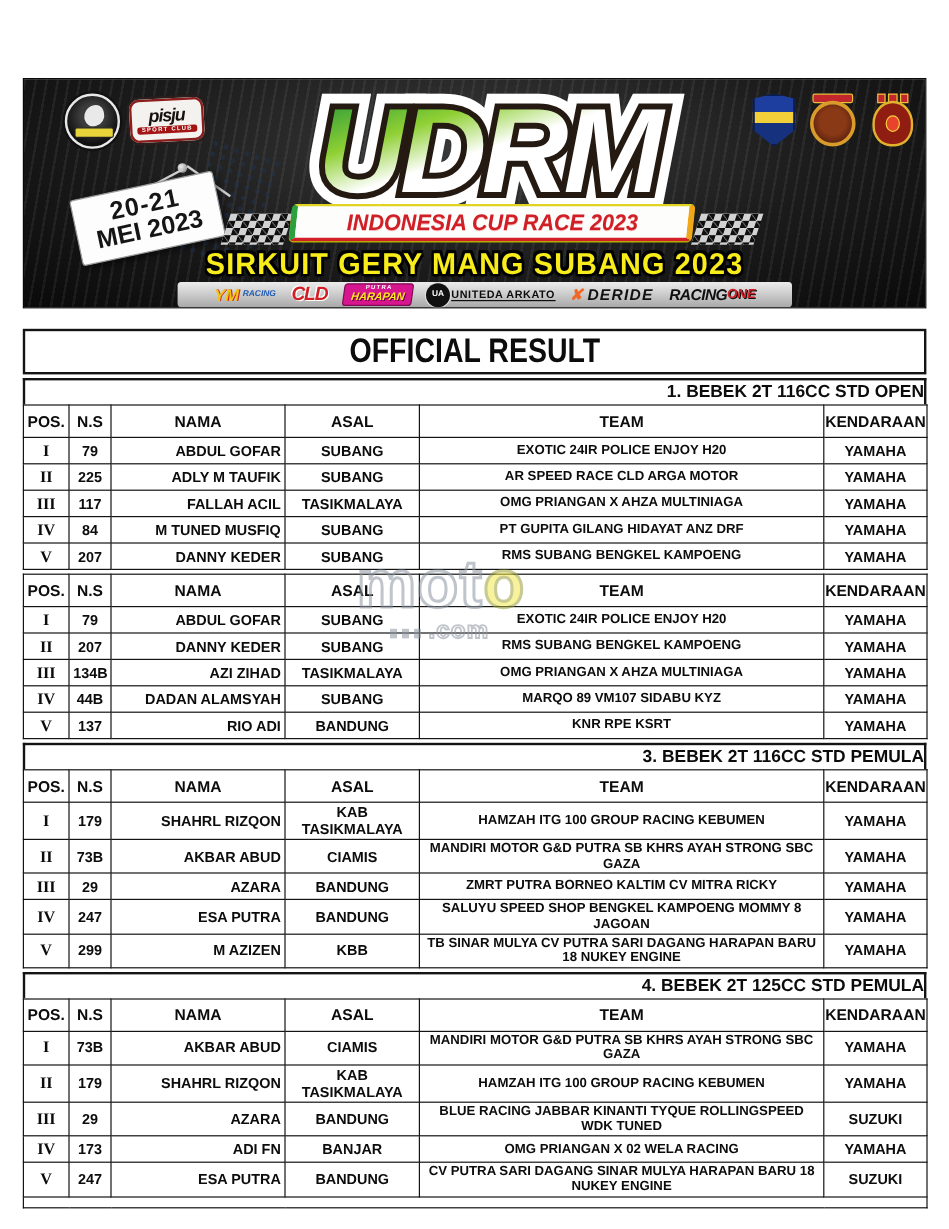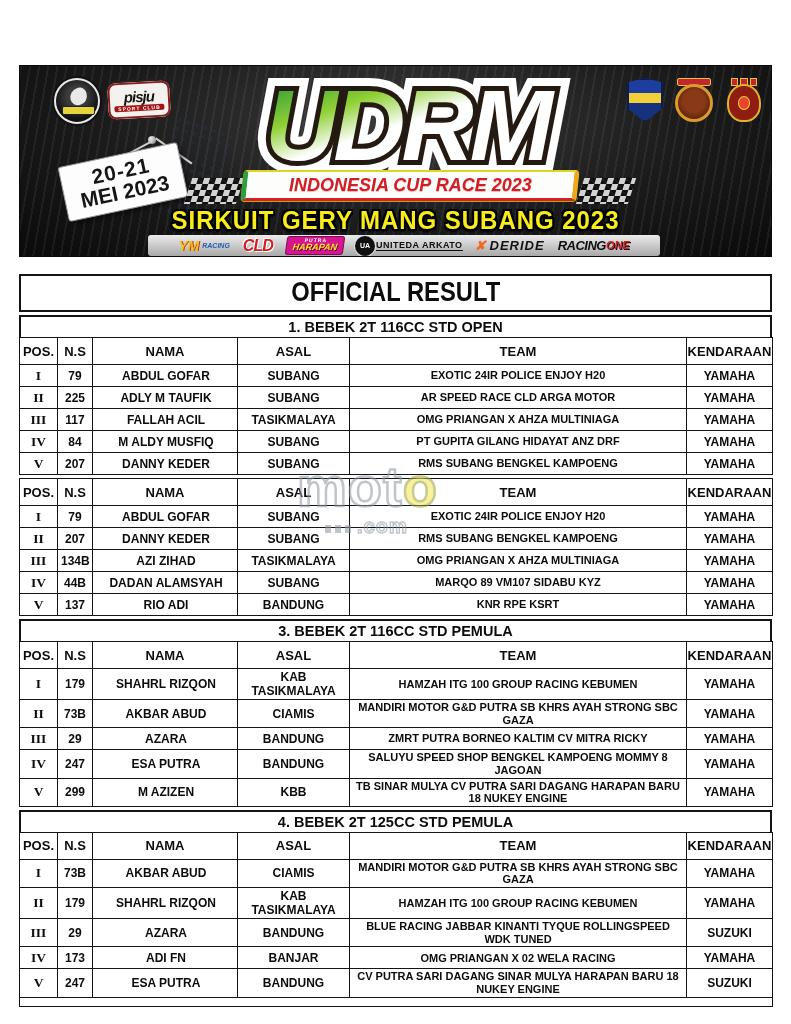--- a/index.html
+++ b/index.html
@@ -97,28 +97,28 @@
   .sp .dr-icon{ color:#f26822; font-weight:bold; font-size:13px; line-height:1; transform:skewX(-12deg);}
   .sp .deride{ font-weight:bold; font-style:italic; font-size:13px; letter-spacing:1px; color:#121212; line-height:1;}
   .sp .rc1{ font-weight:bold; font-style:italic; font-size:13px; color:#0f0f0f; letter-spacing:-.5px; line-height:1;}
   .sp .rc2{ font-weight:bold; font-style:italic; font-size:11px; color:#d01f26; margin-left:-3px; line-height:1; text-shadow:1px 1px 0 #111;}
 
   
   .official{ margin-top:17px; border:2.5px solid #141414; text-align:center; padding:1px 0 2px;}
   .official span{ display:inline-block; font-weight:bold; font-size:27px; letter-spacing:0;
     transform:scaleX(.88) scaleY(1.05); color:#0c0c0c;}
   section{ margin-top:3px;}
-  .sec-title{ border:2px solid #141414; border-bottom:none; text-align:center;
+  .sec-title{ border:2px solid #141414; border-bottom:none; text-align:right;
     font-weight:bold; font-size:14.5px; padding:2px 0; color:#0c0c0c;}
   table{ width:100%; border-collapse:collapse; table-layout:fixed;}
   table,th,td{ border:1.6px solid #141414;}
   th{ font-size:13px; font-weight:bold; height:27px; background:#fff; color:#0c0c0c;}
   td{ font-size:12px; font-weight:bold; height:22px; text-align:center; padding:1px 3px; color:#0c0c0c;}
   td.c-pos{ font-family:"Liberation Serif", serif; font-size:13.5px;}
-  td.c-name{ text-align:center; padding-left:5px;}
+  td.c-name{ text-align:right; padding-left:5px;}
   td.c-team{ font-size:11px; line-height:1.15;}
   tr.footer-row td{ height:9px; padding:0;}
 
   
   .watermark{ position:absolute; left:297px; top:464px; opacity:.55; pointer-events:none;
     font-weight:bold; line-height:.82; letter-spacing:1px;}
   .watermark .row1,.watermark .row2{ font-size:56px; color:transparent; -webkit-text-stroke:2.5px #8d97a3;}
   .watermark .row1 .accent{ color:#f2e84a; -webkit-text-stroke:2.5px #9aa03c;}
   .watermark .row3{ margin-top:8px; font-size:20px; color:transparent; -webkit-text-stroke:1.5px #8d97a3; padding-left:28px;}
   .watermark .bars{ display:inline-block; width:26px; height:8px; margin-right:6px;
@@ -265,21 +265,21 @@
               <td class="c-pos">III</td>
               <td class="c-ns">117</td>
               <td class="c-name">FALLAH ACIL</td>
               <td class="c-origin">TASIKMALAYA</td>
               <td class="c-team">OMG PRIANGAN X AHZA MULTINIAGA</td>
               <td class="c-vehicle">YAMAHA</td>
             </tr>
             <tr>
               <td class="c-pos">IV</td>
               <td class="c-ns">84</td>
-              <td class="c-name">M ALDY MUSFIQ</td>
+              <td class="c-name">M TUNED MUSFIQ</td>
               <td class="c-origin">SUBANG</td>
               <td class="c-team">PT GUPITA GILANG HIDAYAT ANZ DRF</td>
               <td class="c-vehicle">YAMAHA</td>
             </tr>
             <tr>
               <td class="c-pos">V</td>
               <td class="c-ns">207</td>
               <td class="c-name">DANNY KEDER</td>
               <td class="c-origin">SUBANG</td>
               <td class="c-team">RMS SUBANG BENGKEL KAMPOENG</td>

